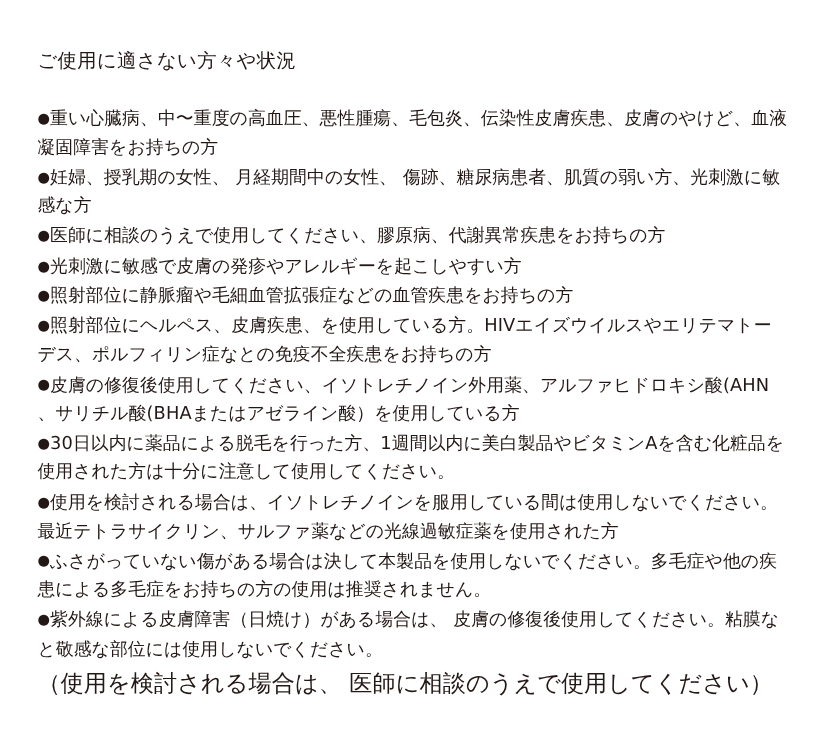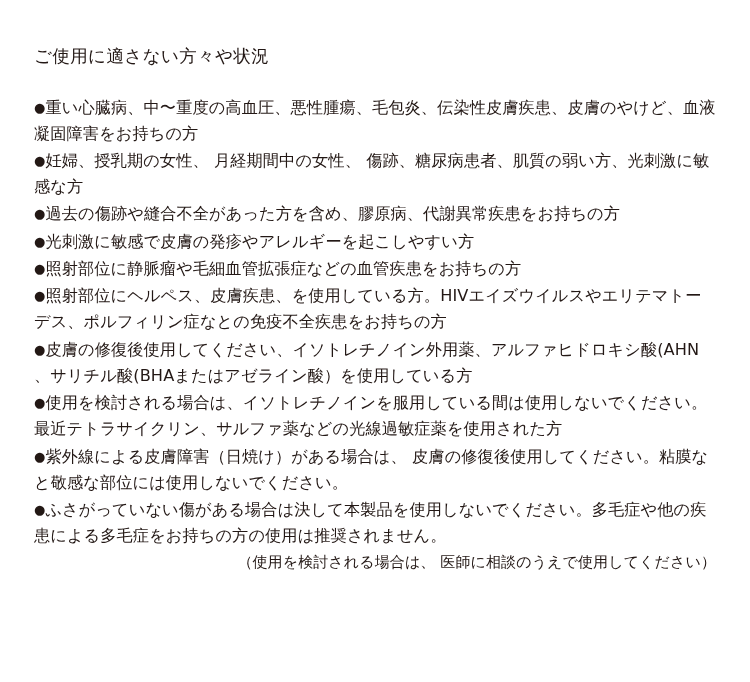--- a/index.html
+++ b/index.html
@@ -41,54 +41,54 @@
     margin: 0 0 1px 0;
     text-indent: 0;
     color: #231815;
   }
   .item .bullet {
     font-size: 13px;
     vertical-align: 1px;
     margin-right: 0px;
   }
   .item-nobullet {
-    font-size: 15px;
+    font-size: 21px;
     line-height: 1.62;
     letter-spacing: 0.1px;
     margin: 0;
     color: #231815;
-    text-align: right;
   }
 </style>
 </head>
 <body>
 
 <div class="page">
 
   <h1 class="doc-title">ご使用に適さない方々や状況</h1>
 
   <div class="items">
 
     <p class="item"><span class="bullet">●</span><span>重い心臓病、中〜重度の高血圧、悪性腫瘍、毛包炎、伝染性皮膚疾患、皮膚のやけど、血液凝固障害をお持ちの方</span></p>
 
     <p class="item"><span class="bullet">●</span><span>妊婦、授乳期の女性、 月経期間中の女性、 傷跡、糖尿病患者、肌質の弱い方、光刺激に敏感な方</span></p>
 
-    <p class="item"><span class="bullet">●</span><span>過去の傷跡や縫合不全があった方を含め、膠原病、代謝異常疾患をお持ちの方</span></p>
+    <p class="item"><span class="bullet">●</span><span>医師に相談のうえで使用してください、膠原病、代謝異常疾患をお持ちの方</span></p>
 
     <p class="item"><span class="bullet">●</span><span>光刺激に敏感で皮膚の発疹やアレルギーを起こしやすい方</span></p>
 
     <p class="item"><span class="bullet">●</span><span>照射部位に静脈瘤や毛細血管拡張症などの血管疾患をお持ちの方</span></p>
 
     <p class="item"><span class="bullet">●</span><span>照射部位にヘルペス、皮膚疾患、を使用している方。HIVエイズウイルスやエリテマトーデス、ポルフィリン症なとの免疫不全疾患をお持ちの方</span></p>
 
     <p class="item"><span class="bullet">●</span><span>皮膚の修復後使用してください、イソトレチノイン外用薬、アルファヒドロキシ酸(AHN 、サリチル酸(BHAまたはアゼライン酸）を使用している方</span></p>
 
+    <p class="item"><span class="bullet">●</span><span>30日以内に薬品による脱毛を行った方、1週間以内に美白製品やビタミンAを含む化粧品を使用された方は十分に注意して使用してください。</span></p>
 
     <p class="item"><span class="bullet">●</span><span>使用を検討される場合は、イソトレチノインを服用している間は使用しないでください。最近テトラサイクリン、サルファ薬などの光線過敏症薬を使用された方</span></p>
 
+    <p class="item"><span class="bullet">●</span><span>ふさがっていない傷がある場合は決して本製品を使用しないでください。多毛症や他の疾患による多毛症をお持ちの方の使用は推奨されません。</span></p>
+
     <p class="item"><span class="bullet">●</span><span>紫外線による皮膚障害（日焼け）がある場合は、 皮膚の修復後使用してください。粘膜なと敬感な部位には使用しないでください。</span></p>
-
-    <p class="item"><span class="bullet">●</span><span>ふさがっていない傷がある場合は決して本製品を使用しないでください。多毛症や他の疾患による多毛症をお持ちの方の使用は推奨されません。</span></p>
 
     <p class="item-nobullet">（使用を検討される場合は、 医師に相談のうえで使用してください）</p>
 
   </div>
 </div>
 
 </body></html>

